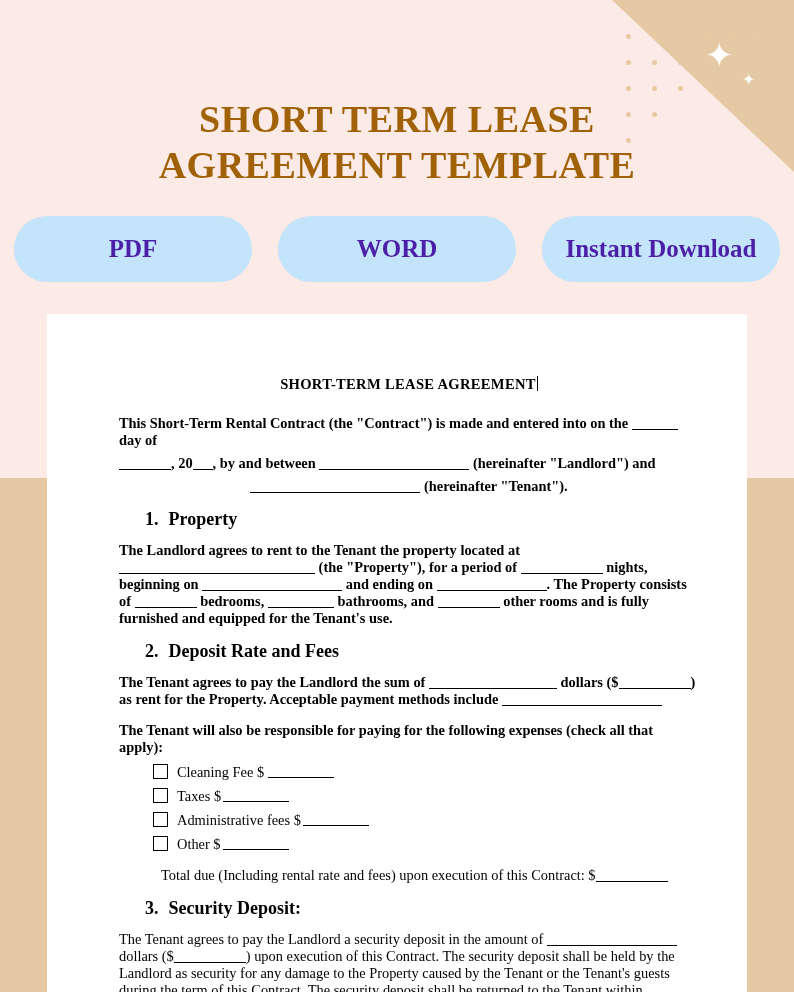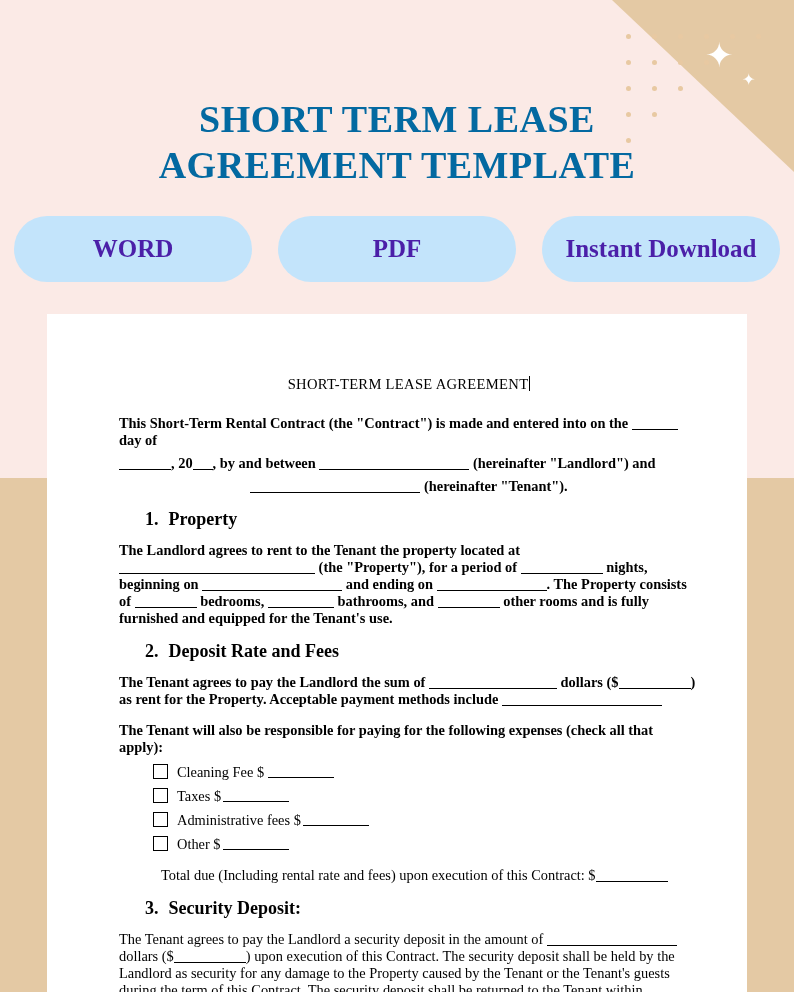--- a/index.html
+++ b/index.html
@@ -58,21 +58,21 @@
     font-size: 16px;
     line-height: 1;
   }
 
   
   .title {
     position: absolute;
     left: 0; top: 96px;
     width: 794px;
     text-align: center;
-    color: #0369a1;
+    color: #a16207;
     font-family: "Liberation Serif", serif;
     font-weight: bold;
     font-size: 38px;
     line-height: 46px;
     letter-spacing: 0.5px;
   }
   .title .line2 { display: block; }
 
   .pills {
     position: absolute;
@@ -111,20 +111,21 @@
     font-size: 14.4px;
     line-height: 17px;
     overflow: hidden;
   }
   .doc-title {
     text-align: center;
     font-size: 14.6px;
     letter-spacing: 0.3px;
     margin-bottom: 22px;
     position: relative;
+    font-weight: bold;
   }
   .caret {
     display: inline-block;
     width: 1px;
     height: 15px;
     background: #000;
     vertical-align: -2px;
     margin-left: 1px;
   }
   .para {
@@ -193,22 +194,22 @@
 </div>
 <span class="sparkle" style="left:705px; top:38px;">✦</span>
 <span class="sparkle-sm" style="left:742px; top:72px;">✦</span>
 
 <div class="title">
   <span>SHORT TERM LEASE</span>
   <span class="line2">AGREEMENT TEMPLATE</span>
 </div>
 
 <div class="pills">
+  <div class="pill">PDF</div>
   <div class="pill">WORD</div>
-  <div class="pill">PDF</div>
   <div class="pill">Instant Download</div>
 </div>
 
 <div class="doc">
 
   <div class="doc-title">
     <span>SHORT-TERM LEASE AGREEMENT</span><span class="caret"></span>
   </div>
 
   <p class="para">

